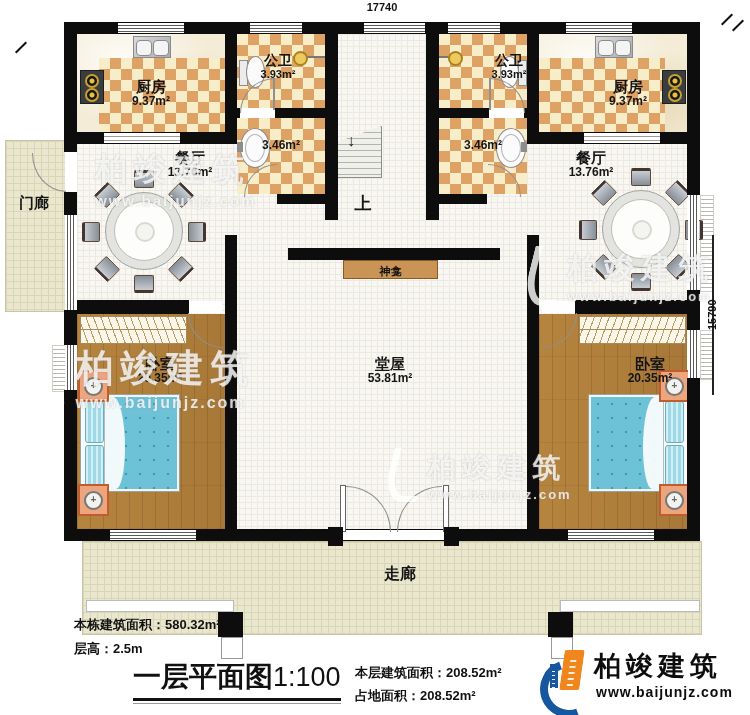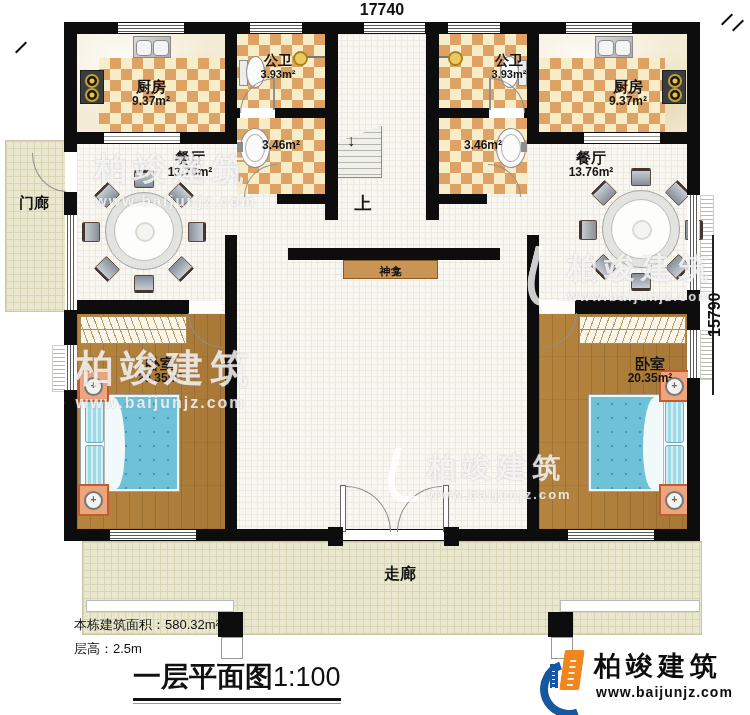--- a/index.html
+++ b/index.html
@@ -26,22 +26,22 @@
   .nm{font-size:15px;}
   .ar{font-size:12px;}
   
   .furn{z-index:20;}
   .chair{position:absolute;width:18px;height:14px;background:linear-gradient(180deg,#c7ccd2,#868f99);border:1px solid #5f4638;border-top:3px solid #433630;z-index:20;border-radius:2px;}
   .nstand{background:#eda57d;border:2px solid #c05c2e;z-index:21;display:flex;align-items:center;justify-content:center;}
   .nstand .knob{width:15px;height:15px;border-radius:50%;background:#f2f2ef;border:2px solid #777;color:#666;font-size:10px;line-height:13px;text-align:center;font-weight:bold;}
   .wm{z-index:50;pointer-events:none;color:rgba(255,255,255,.78);text-shadow:0 0 2px rgba(130,130,130,.45);font-weight:bold;white-space:nowrap;}
   .wm .big{letter-spacing:7px;}
   .wm .url{letter-spacing:2px;}
-  .dim{font-weight:bold;font-size:16px;z-index:45;}
-  .ftxt{font-size:13px;font-weight:normal;z-index:45;white-space:nowrap;text-align:right;}
+  .dim{font-weight:bold;font-size:11px;z-index:45;}
+  .ftxt{font-size:13px;font-weight:bold;z-index:45;white-space:nowrap;text-align:right;}
   .tick{background:#111;width:2px;height:15px;z-index:45;}
 </style>
 </head>
 <body>
 
 <div id="plan">
 
   <div class="abs grid" style="left:77px;top:34px;width:610px;height:495px;"></div>
 
   <div class="abs beige" style="left:5px;top:140px;width:59px;height:170px;"></div>
@@ -259,20 +259,24 @@
   </div>
   <div class="abs lbl" style="left:140px;top:149px;width:100px;">
     <div class="nm">餐厅</div>
     <div class="ar">13.76m²</div>
   </div>
   <div class="abs lbl" style="left:541px;top:149px;width:100px;">
     <div class="nm">餐厅</div>
     <div class="ar">13.76m²</div>
   </div>
   <div class="abs lbl" style="left:348px;top:194px;width:30px;font-size:17px;">上</div>
+  <div class="abs lbl" style="left:340px;top:355px;width:100px;">
+    <div class="nm">堂屋</div>
+    <div class="ar">53.81m²</div>
+  </div>
   <div class="abs lbl" style="left:110px;top:355px;width:100px;">
     <div class="nm">卧室</div>
     <div class="ar">20.35m²</div>
   </div>
   <div class="abs lbl" style="left:600px;top:355px;width:100px;">
     <div class="nm">卧室</div>
     <div class="ar">20.35m²</div>
   </div>
   <div class="abs lbl" style="left:9px;top:194px;width:50px;font-size:15px;">门廊</div>
   <div class="abs lbl" style="left:368px;top:565px;width:64px;font-size:16px;">走廊</div>
@@ -314,20 +318,26 @@
     <span>本栋建筑面积：</span><span>580.32m²</span>
   </div>
   <div class="abs ftxt" style="left:74px;top:640px;">
     <span>层高：</span><span>2.5m</span>
   </div>
   <div class="abs" style="left:133px;top:658px;z-index:45;">
     <span style="font-size:28px;font-weight:bold;">一层平面图</span><span style="font-size:27px;">1:100</span>
     <div style="width:100%;height:3px;background:#111;margin-top:2px;"></div>
     <div style="width:100%;height:1px;background:#999;margin-top:2px;"></div>
   </div>
+  <div class="abs ftxt" style="left:355px;top:664px;">
+    <span>本层建筑面积：</span><span>208.52m²</span>
+  </div>
+  <div class="abs ftxt" style="left:355px;top:687px;">
+    <span>占地面积：</span><span>208.52m²</span>
+  </div>
 
   <div class="abs" style="left:538px;top:646px;width:205px;height:64px;z-index:45;">
     <div class="abs" style="left:2px;top:14px;width:42px;height:42px;border:8px solid #17579f;border-top-color:transparent;border-right-color:transparent;border-radius:50%;transform:rotate(25deg);"></div>
     <div class="abs" style="left:24px;top:4px;width:20px;height:40px;background:#f0861e;transform:skewX(-8deg);border-radius:2px;background-image:repeating-linear-gradient(180deg,transparent 0 4px,rgba(255,255,255,.85) 4px 6px);background-size:6px 100%;background-repeat:no-repeat;background-position:7px 6px;"></div>
     <div class="abs" style="left:12px;top:18px;width:8px;height:24px;background:#17579f;background-image:repeating-linear-gradient(180deg,transparent 0 3px,rgba(255,255,255,.9) 3px 4px);background-size:3px 100%;background-repeat:no-repeat;background-position:2px 4px;"></div>
     <div class="abs" style="left:56px;top:2px;font-size:27px;font-weight:bold;letter-spacing:5px;color:#0d0d0d;white-space:nowrap;">柏竣建筑</div>
     <div class="abs" style="left:58px;top:38px;font-size:14px;font-weight:bold;letter-spacing:1px;color:#0d0d0d;white-space:nowrap;">www.baijunjz.com</div>
   </div>
 
 </div>

